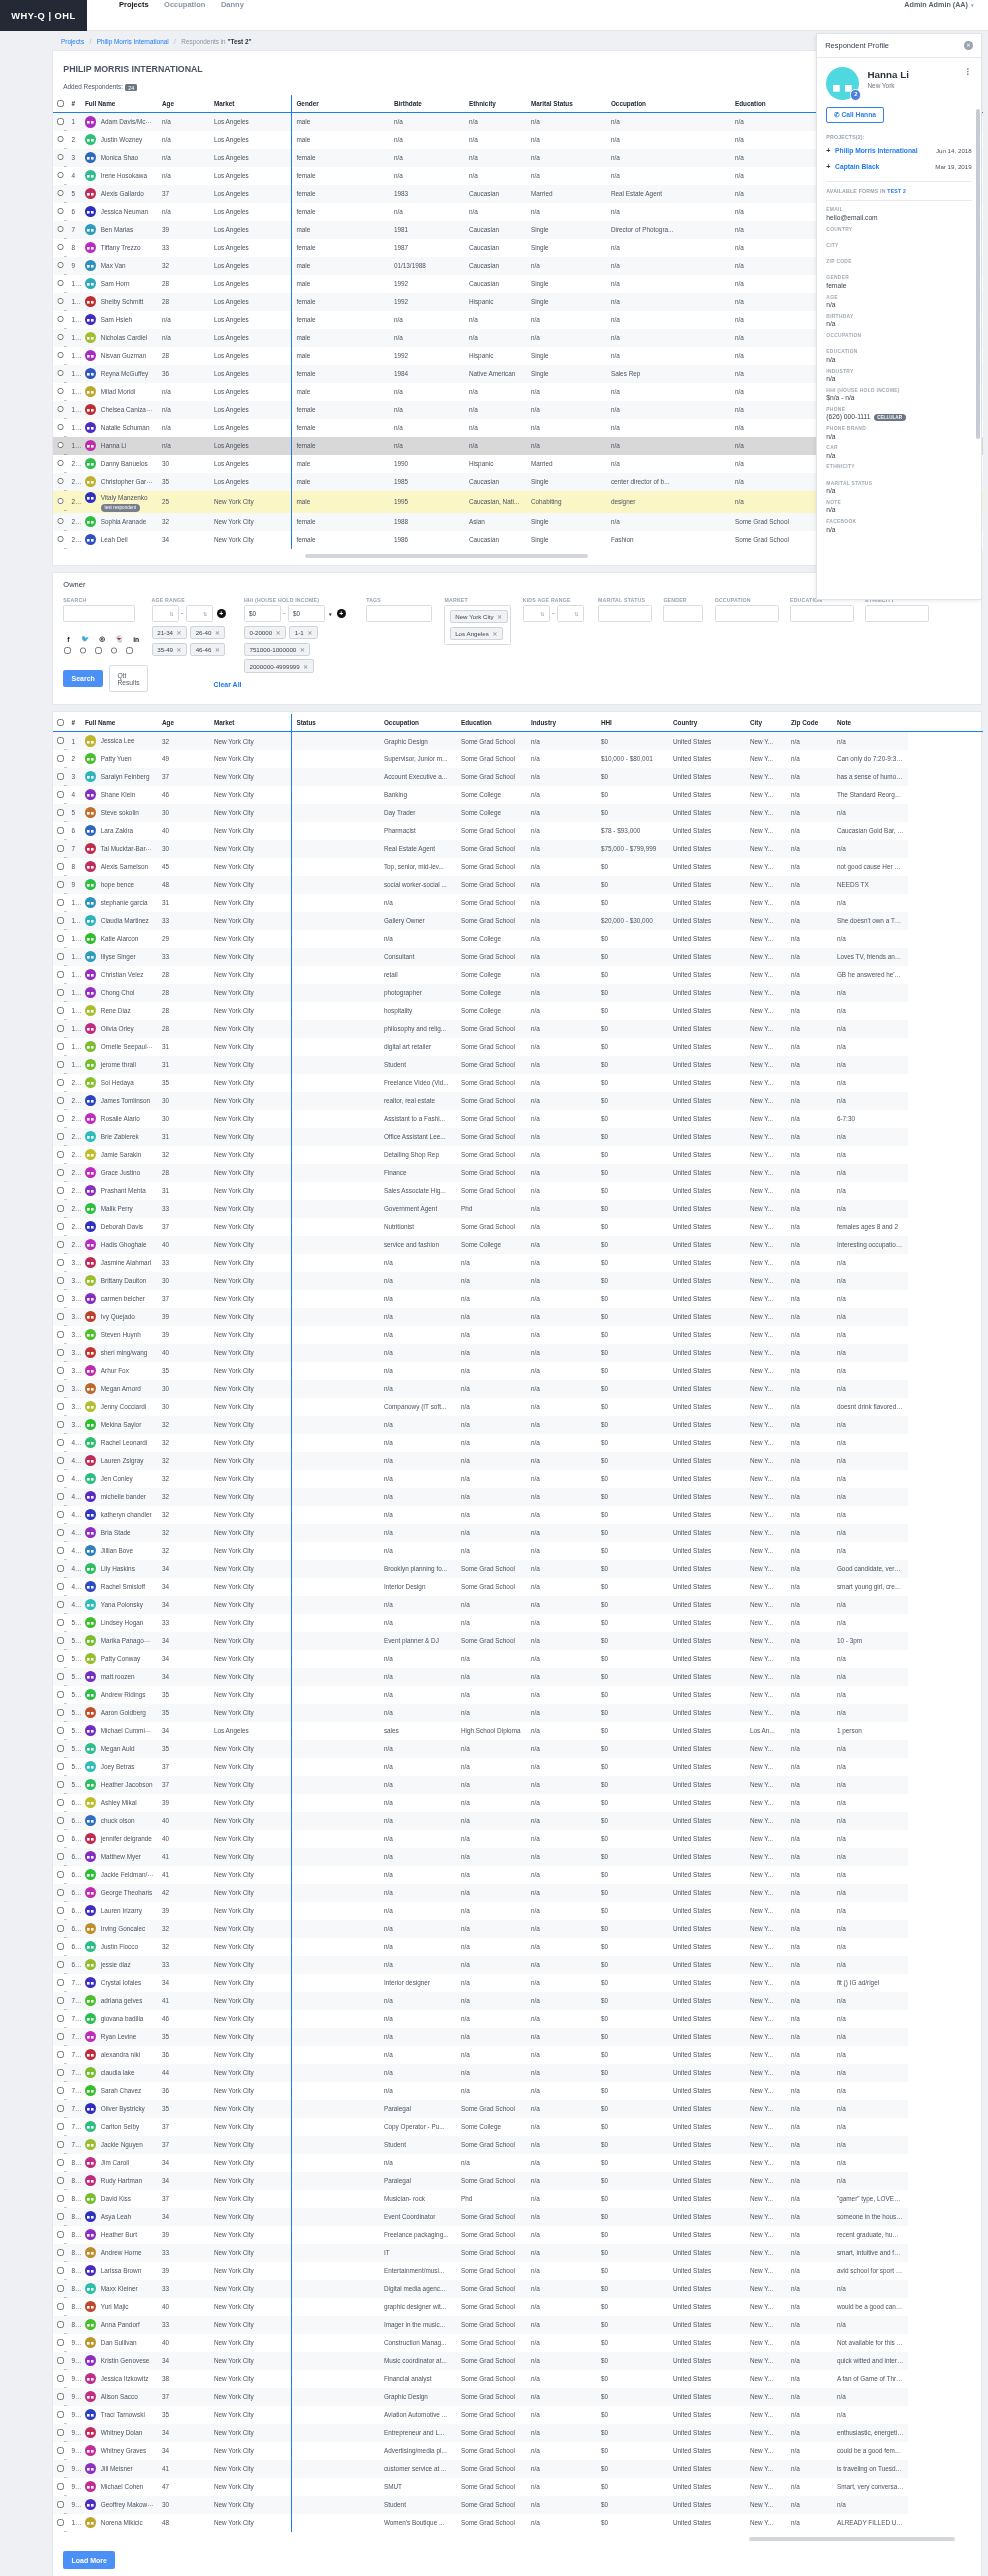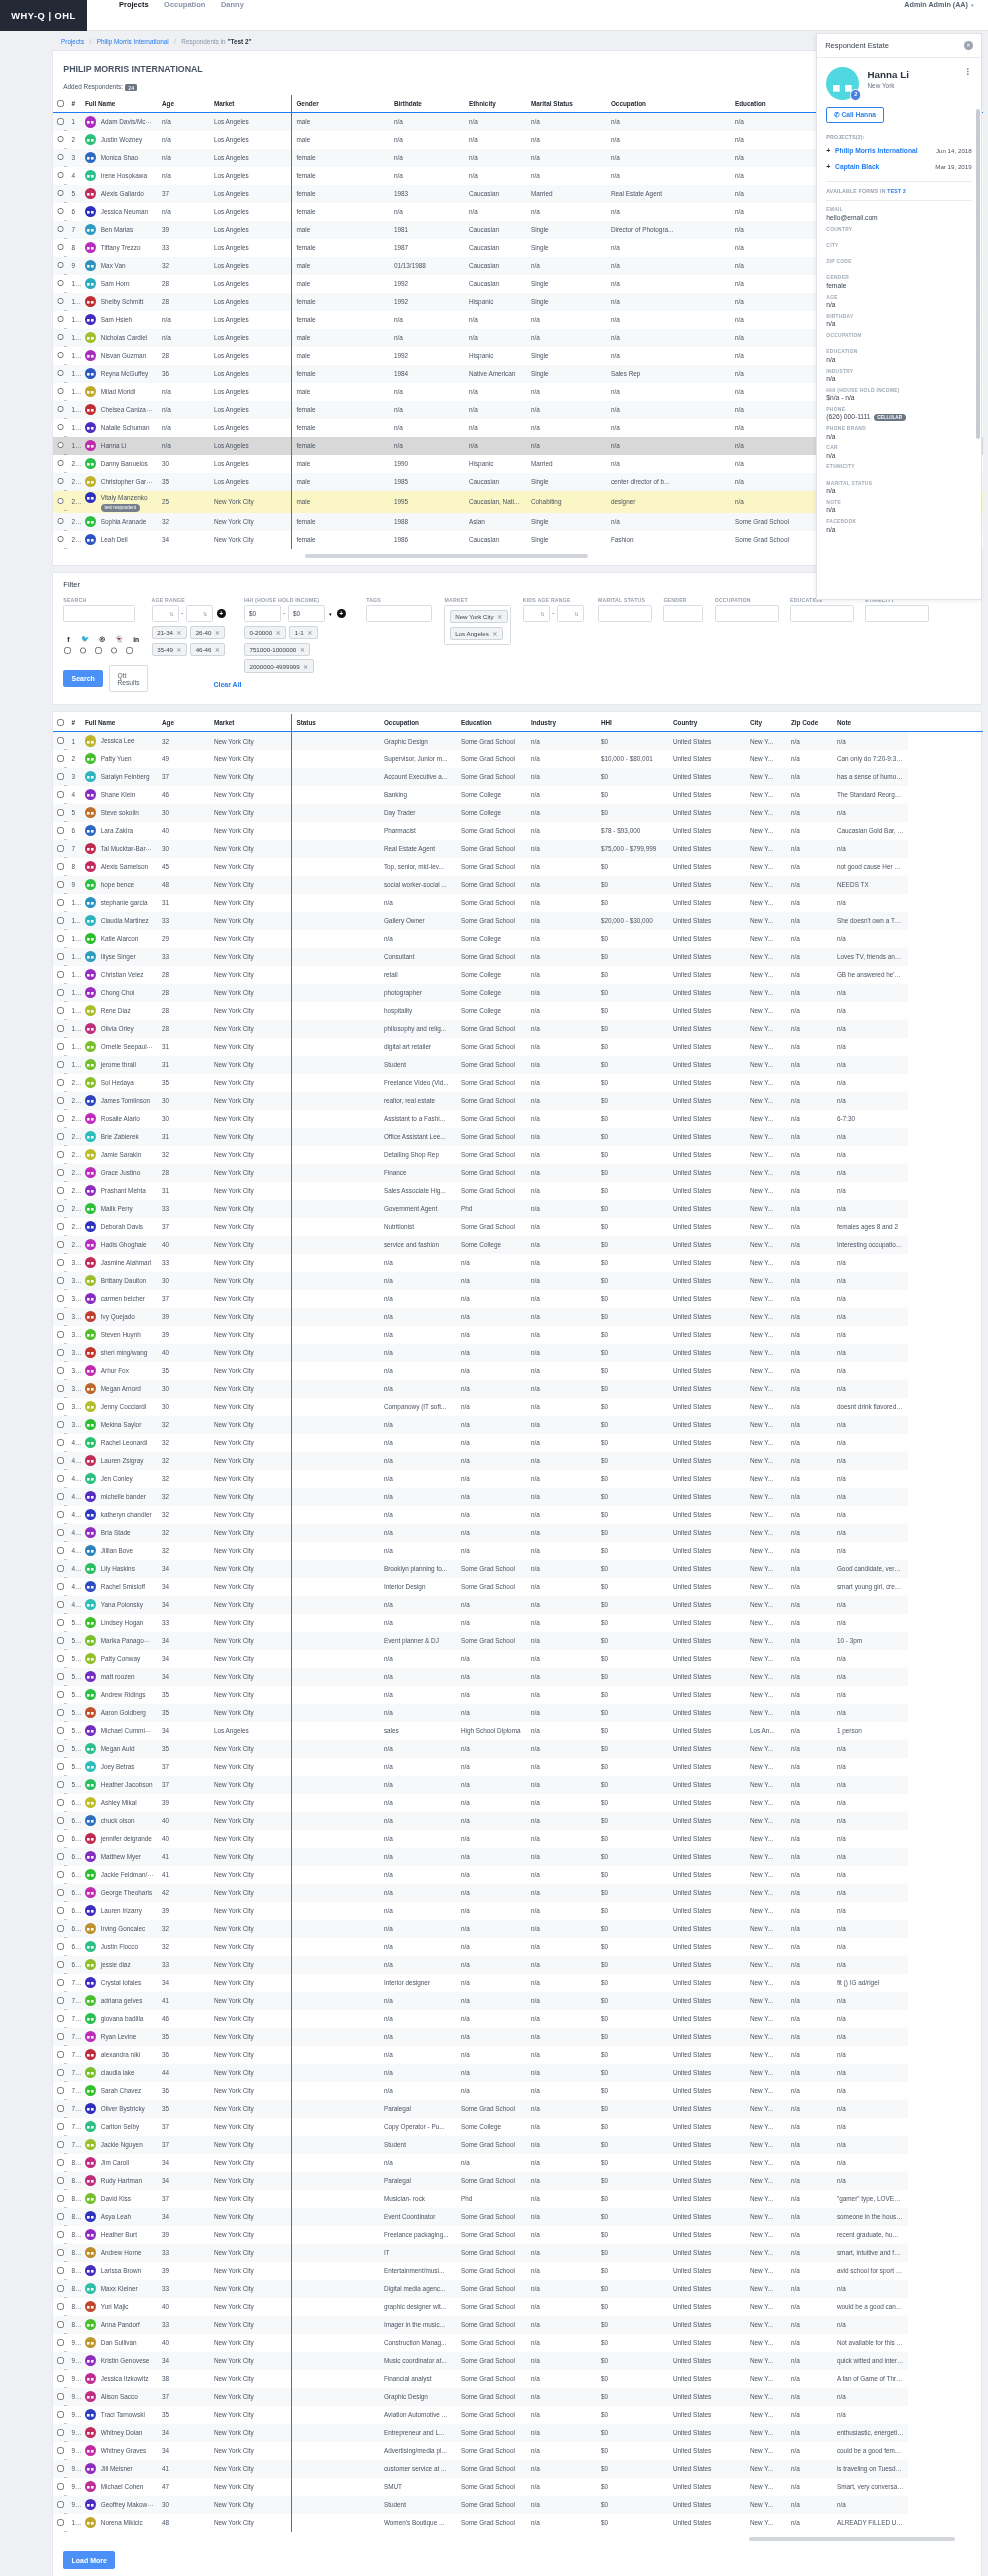--- a/index.html
+++ b/index.html
@@ -491,21 +491,21 @@
           <td>Fashion</td>
           <td>Some Grad School</td>
           <td></td>
         </tr>
       </tbody>
   </table>
   <div class="hscroll" style="width:283px; margin-left:252px;"></div>
 </div>
 
 <div class="card card-filter">
-  <div class="filter-title">Filter</div>
+  <div class="filter-title">Owner</div>
   <div class="fgrid">
     <div class="fgroup" style="width:77px">
       <div class="flabel">SEARCH</div>
       <input class="finput" style="width: 72px;">
       <div class="social-row" id="social-row">
           <span class="soc">f</span>
           <span class="soc">🐦</span>
           <span class="soc">◎</span>
           <span class="soc">👻</span>
           <span class="soc">in</span>
@@ -2222,21 +2222,21 @@
       </tbody>
   </table>
   <div class="hscroll" style="width:206px; margin-left:696px;"></div>
   <div class="loadmore-wrap">
     <button class="btn-blue">Load More</button>
   </div>
 </div>
 
 <div class="drawer">
   <div class="drawer-head">
-    <span>Respondent Estate</span>
+    <span>Respondent Profile</span>
     <span class="close-ic">✕</span>
   </div>
   <div class="drawer-body">
     <div class="pr-top">
       <div class="pr-avatar">
         <div class="pr-badge">2</div>
       </div>
       <div class="pr-id">
         <div class="pr-name">Hanna Li</div>
         <div class="pr-loc">New York</div>

